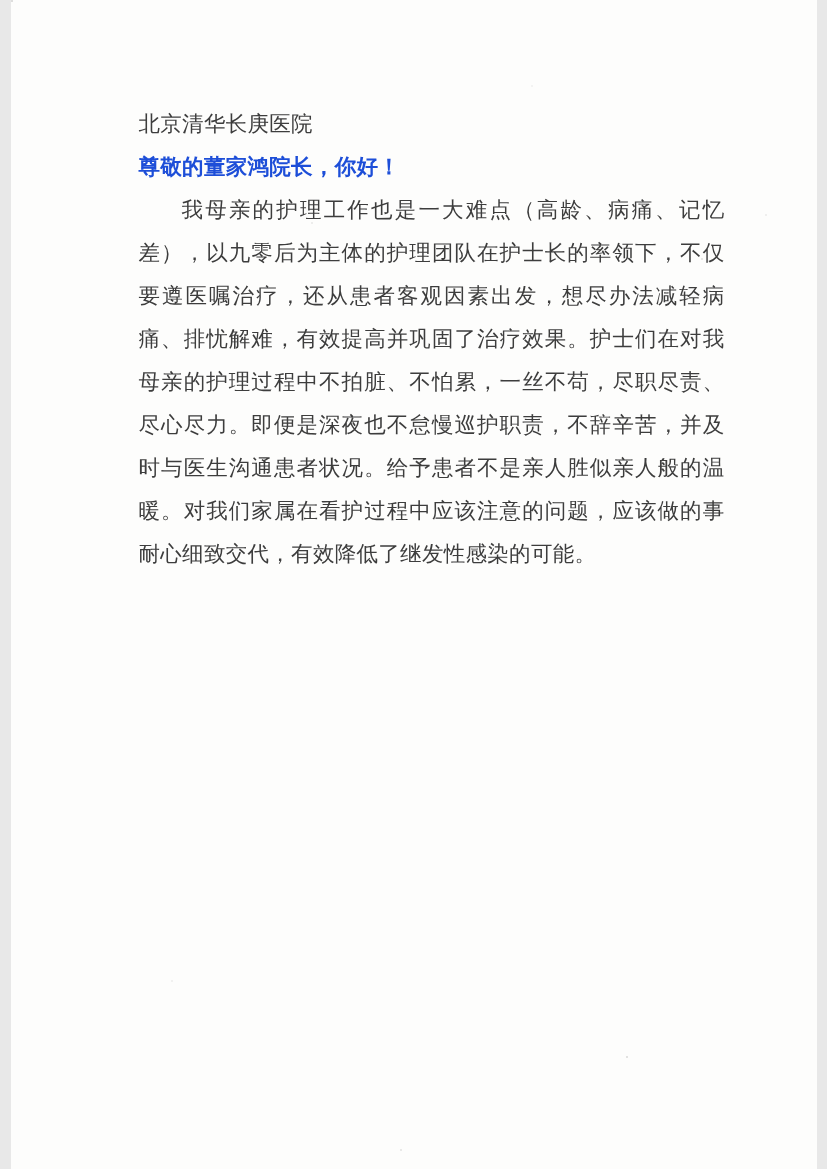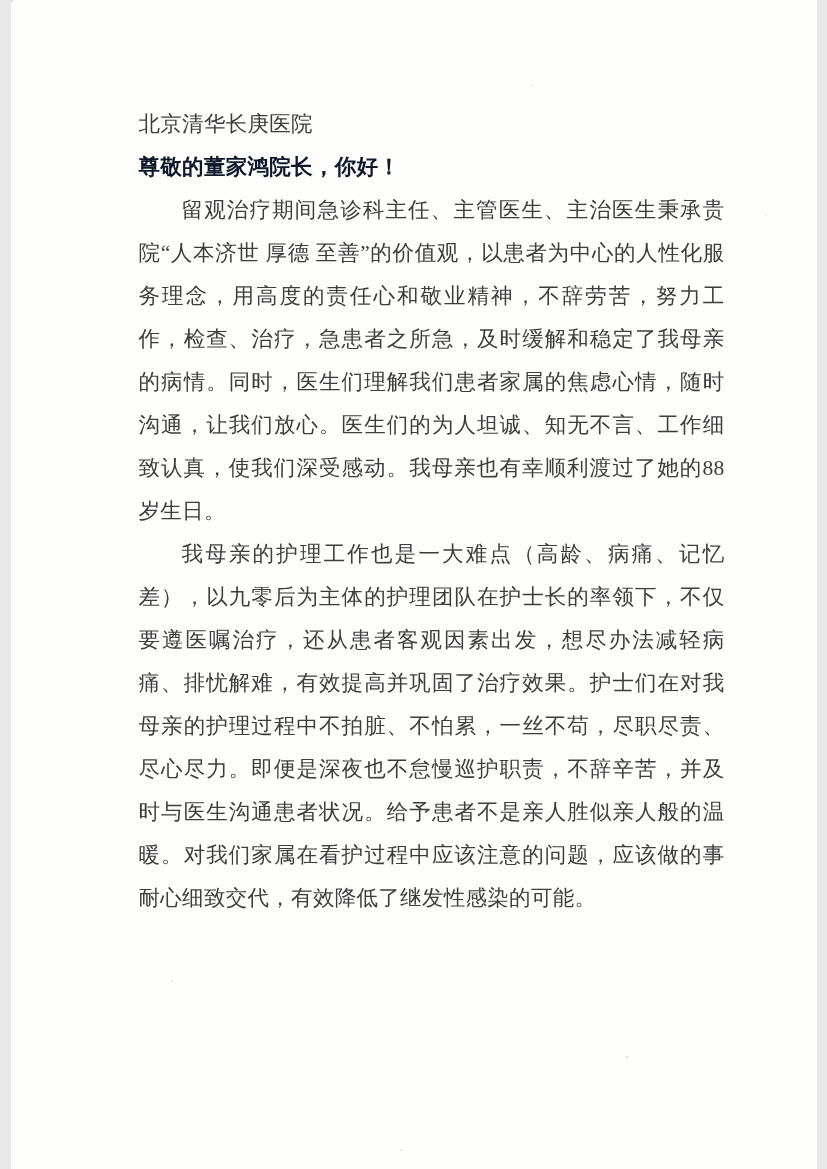--- a/index.html
+++ b/index.html
@@ -43,32 +43,31 @@
     line-height: 43px;
     letter-spacing: 0.3px;
   }
   .letter p { margin: 0; }
   .recipient {
     text-align: left;
     font-weight: normal;
   }
   .salutation {
     font-weight: bold;
-    color: #0f172a;
+    color: #1d4ed8;
   }
   .body-para {
     text-indent: 2em;
     text-align: justify;
     text-justify: inter-ideograph;
   }
 </style>
 </head>
 <body>
 
 <div class="page">
   <div class="noise"></div>
   <div class="letter">
     <p class="recipient">北京清华长庚医院</p>
     <p class="salutation">尊敬的董家鸿院长，你好！</p>
-    <p class="body-para">留观治疗期间急诊科主任、主管医生、主治医生秉承贵院“人本济世 厚德 至善”的价值观，以患者为中心的人性化服务理念，用高度的责任心和敬业精神，不辞劳苦，努力工作，检查、治疗，急患者之所急，及时缓解和稳定了我母亲的病情。同时，医生们理解我们患者家属的焦虑心情，随时沟通，让我们放心。医生们的为人坦诚、知无不言、工作细致认真，使我们深受感动。我母亲也有幸顺利渡过了她的88岁生日。</p>
     <p class="body-para">我母亲的护理工作也是一大难点（高龄、病痛、记忆差），以九零后为主体的护理团队在护士长的率领下，不仅要遵医嘱治疗，还从患者客观因素出发，想尽办法减轻病痛、排忧解难，有效提高并巩固了治疗效果。护士们在对我母亲的护理过程中不拍脏、不怕累，一丝不苟，尽职尽责、尽心尽力。即便是深夜也不怠慢巡护职责，不辞辛苦，并及时与医生沟通患者状况。给予患者不是亲人胜似亲人般的温暖。对我们家属在看护过程中应该注意的问题，应该做的事耐心细致交代，有效降低了继发性感染的可能。</p>
   </div>
 </div>
 
 </body></html>

